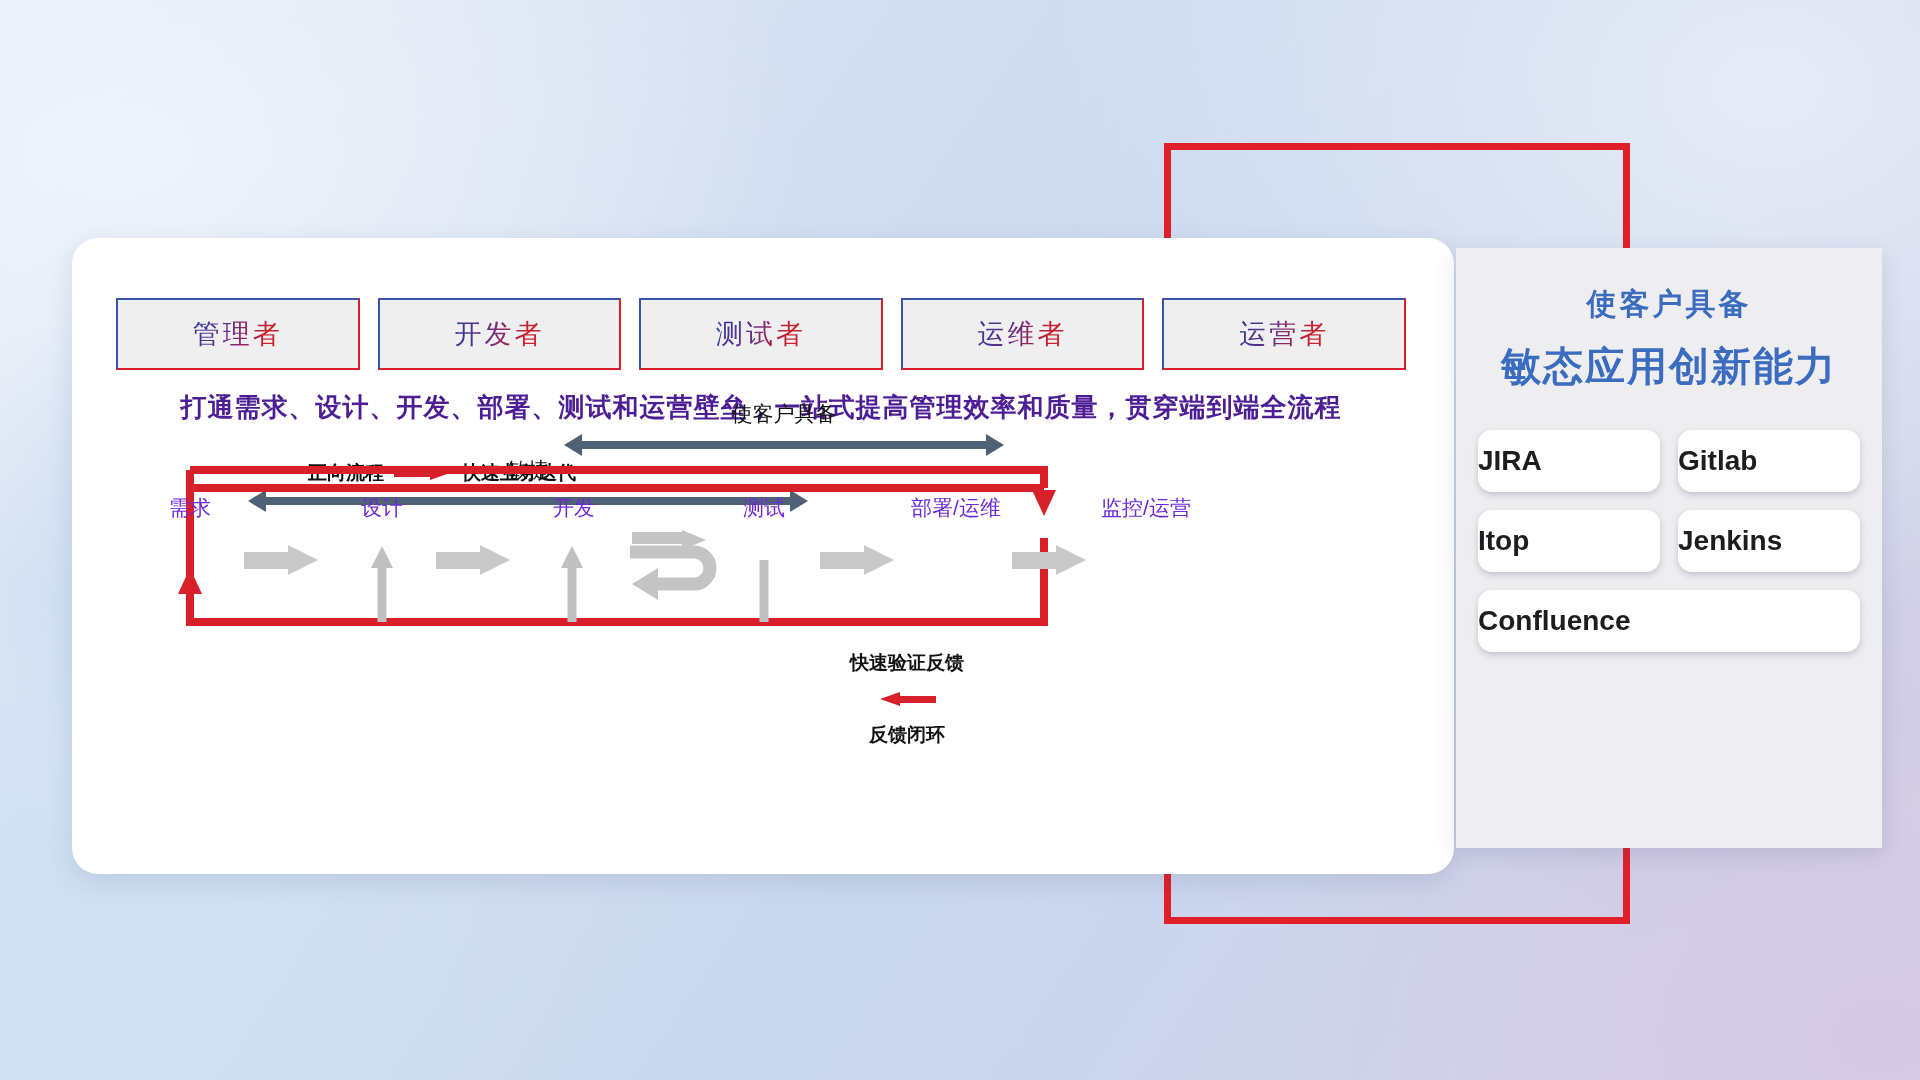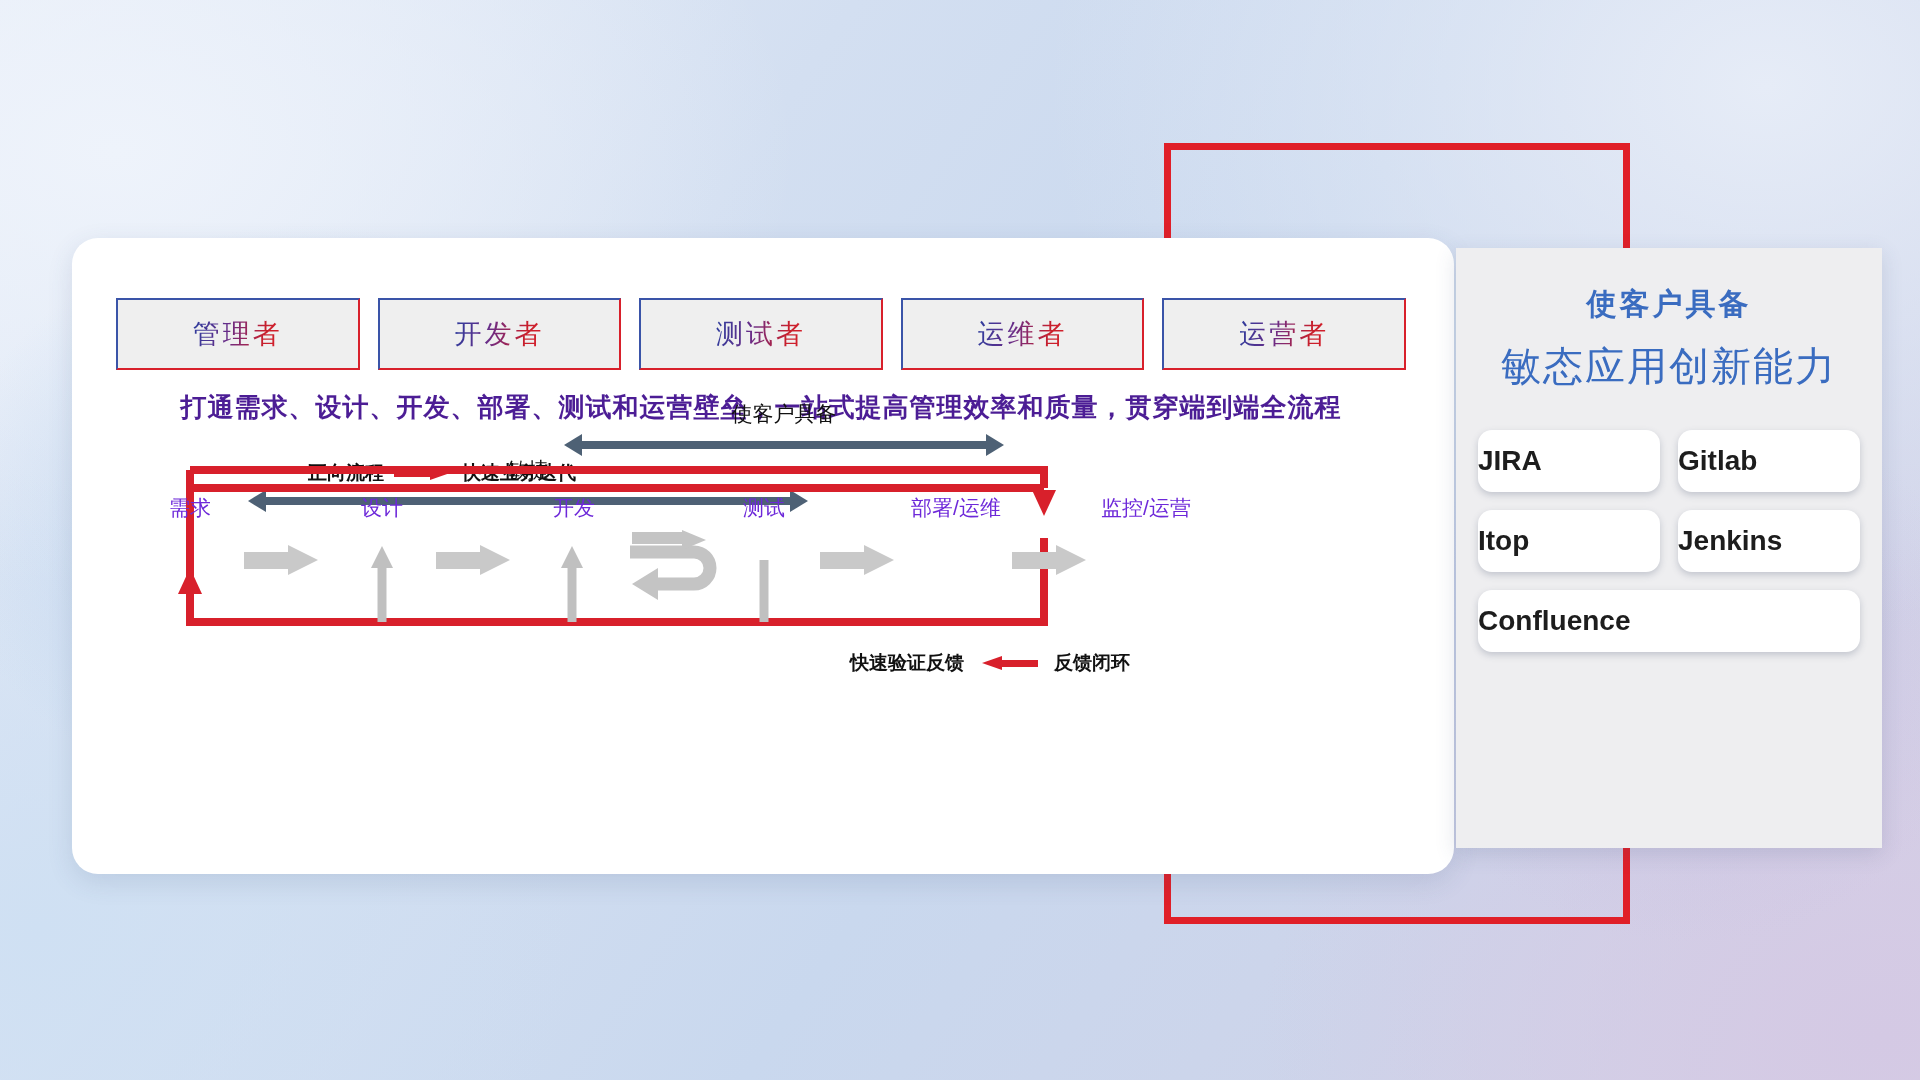--- a/index.html
+++ b/index.html
@@ -96,31 +96,31 @@
     background:radial-gradient(circle at 36% 30%,#ef2734 0%,#dd0a19 58%,#c20512 100%);
     box-shadow:0 4px 7px rgba(0,0,0,.28);
   }
   .gray-arrow{position:absolute;width:74px;height:30px;top:17px;}
   .gray-arrow .gb{position:absolute;left:0;top:7px;width:48px;height:17px;background:#c9c9c9;}
   .gray-arrow .gh{position:absolute;left:44px;top:0;border-left:30px solid #c9c9c9;border-top:15px solid transparent;border-bottom:15px solid transparent;}
 
   
   #legend-feedback{
     position:absolute;left:778px;top:412px;display:flex;align-items:center;gap:16px;
-    font-size:19px;font-weight:bold;color:#111;
+    font-size:19px;font-weight:bold;color:#111;flex-direction:column;
   }
 
   
   #side-panel{
     position:absolute;left:1456px;top:248px;width:426px;height:600px;
     background:#eeeef0;box-shadow:0 6px 20px rgba(60,80,120,.16);
   }
   #side-title{padding-top:36px;text-align:center;color:#3a6cc0;}
   #side-title .l1{font-size:30px;font-weight:bold;letter-spacing:3px;}
-  #side-title .l2{font-size:40px;font-weight:normal;letter-spacing:2px;margin-top:14px;}
+  #side-title .l2{font-size:40px;font-weight:bold;letter-spacing:2px;margin-top:14px;}
   #tools{margin:36px 22px 0 22px;display:flex;flex-wrap:wrap;gap:18px;}
   .tool{
     height:62px;background:#fff;border-radius:14px;
     display:flex;align-items:center;
     font-size:28px;font-weight:bold;color:#1d1d1d;
     box-shadow:0 3px 7px rgba(70,80,110,.26);
   }
   .tool.half{width:calc(50% - 9px);}
   .tool.full{width:100%;}
 </style>

